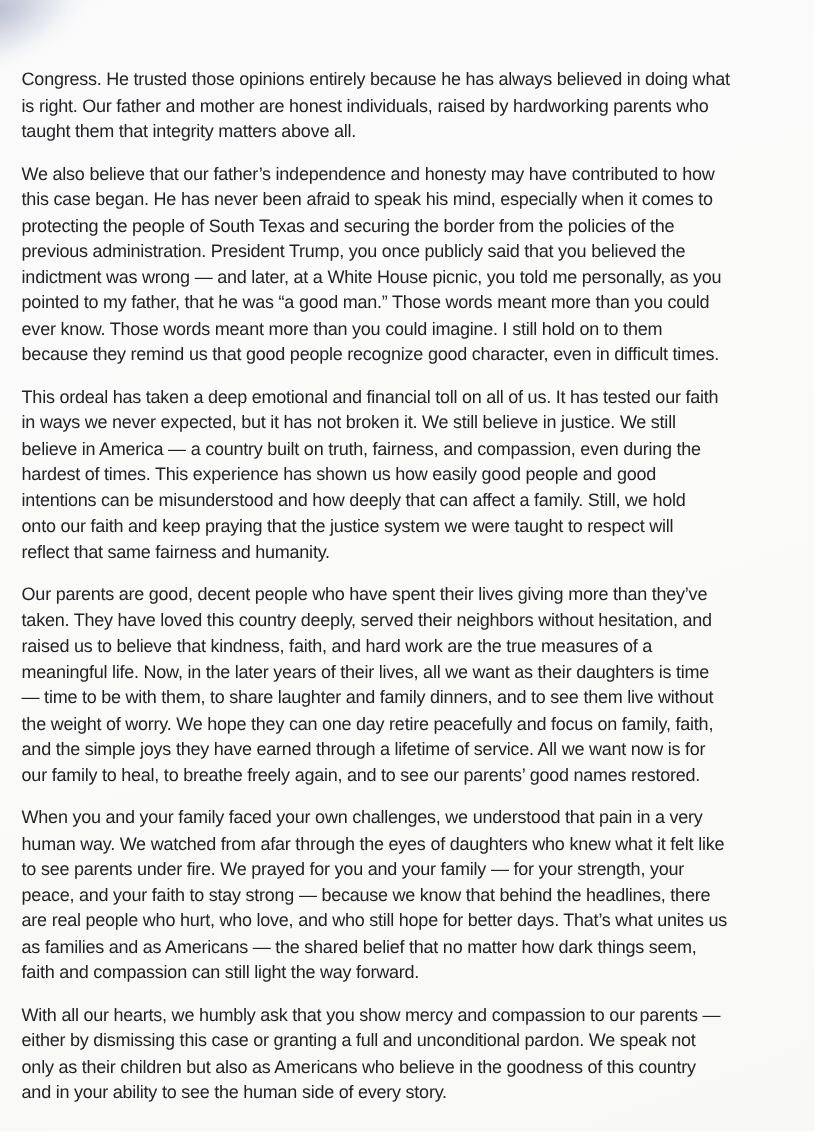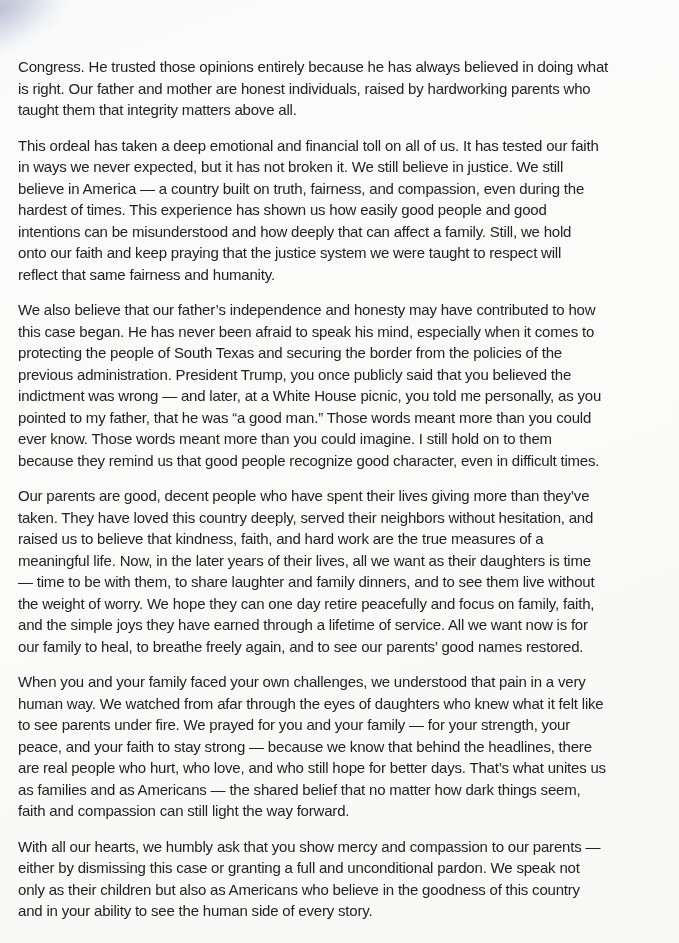--- a/index.html
+++ b/index.html
@@ -52,35 +52,35 @@
 </style>
 </head>
 <body>
 
 <div class="page">
   <div class="corner-artifact"></div>
   <div class="letter-body">
     <p>Congress. He trusted those opinions entirely because he has always believed in doing what
 is right. Our father and mother are honest individuals, raised by hardworking parents who
 taught them that integrity matters above all.</p>
-    <p>This ordeal has taken a deep emotional and financial toll on all of us. It has tested our faith
-in ways we never expected, but it has not broken it. We still believe in justice. We still
-believe in America — a country built on truth, fairness, and compassion, even during the
-hardest of times. This experience has shown us how easily good people and good
-intentions can be misunderstood and how deeply that can affect a family. Still, we hold
-onto our faith and keep praying that the justice system we were taught to respect will
-reflect that same fairness and humanity.</p>
     <p>We also believe that our father’s independence and honesty may have contributed to how
 this case began. He has never been afraid to speak his mind, especially when it comes to
 protecting the people of South Texas and securing the border from the policies of the
 previous administration. President Trump, you once publicly said that you believed the
 indictment was wrong — and later, at a White House picnic, you told me personally, as you
 pointed to my father, that he was “a good man.” Those words meant more than you could
 ever know. Those words meant more than you could imagine. I still hold on to them
 because they remind us that good people recognize good character, even in difficult times.</p>
+    <p>This ordeal has taken a deep emotional and financial toll on all of us. It has tested our faith
+in ways we never expected, but it has not broken it. We still believe in justice. We still
+believe in America — a country built on truth, fairness, and compassion, even during the
+hardest of times. This experience has shown us how easily good people and good
+intentions can be misunderstood and how deeply that can affect a family. Still, we hold
+onto our faith and keep praying that the justice system we were taught to respect will
+reflect that same fairness and humanity.</p>
     <p>Our parents are good, decent people who have spent their lives giving more than they’ve
 taken. They have loved this country deeply, served their neighbors without hesitation, and
 raised us to believe that kindness, faith, and hard work are the true measures of a
 meaningful life. Now, in the later years of their lives, all we want as their daughters is time
 — time to be with them, to share laughter and family dinners, and to see them live without
 the weight of worry. We hope they can one day retire peacefully and focus on family, faith,
 and the simple joys they have earned through a lifetime of service. All we want now is for
 our family to heal, to breathe freely again, and to see our parents’ good names restored.</p>
     <p>When you and your family faced your own challenges, we understood that pain in a very
 human way. We watched from afar through the eyes of daughters who knew what it felt like

